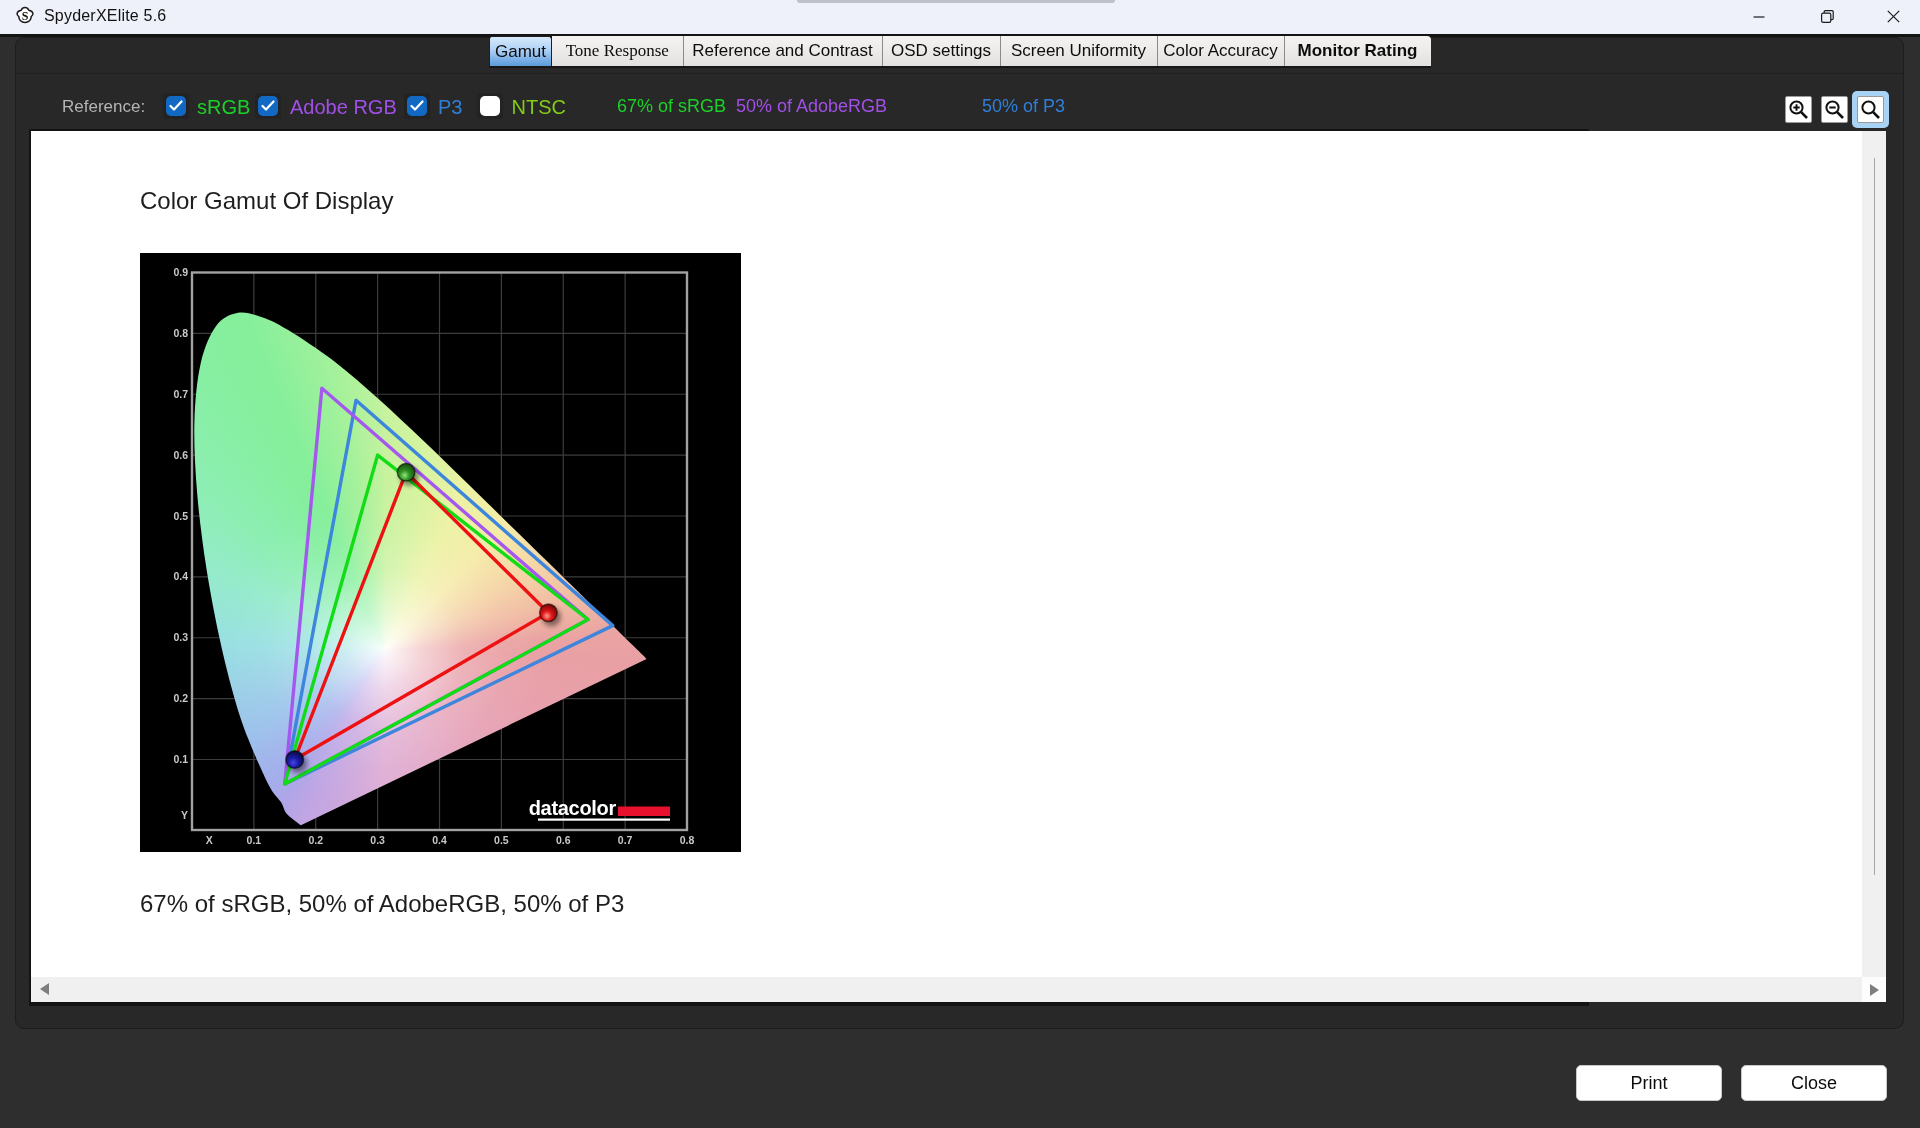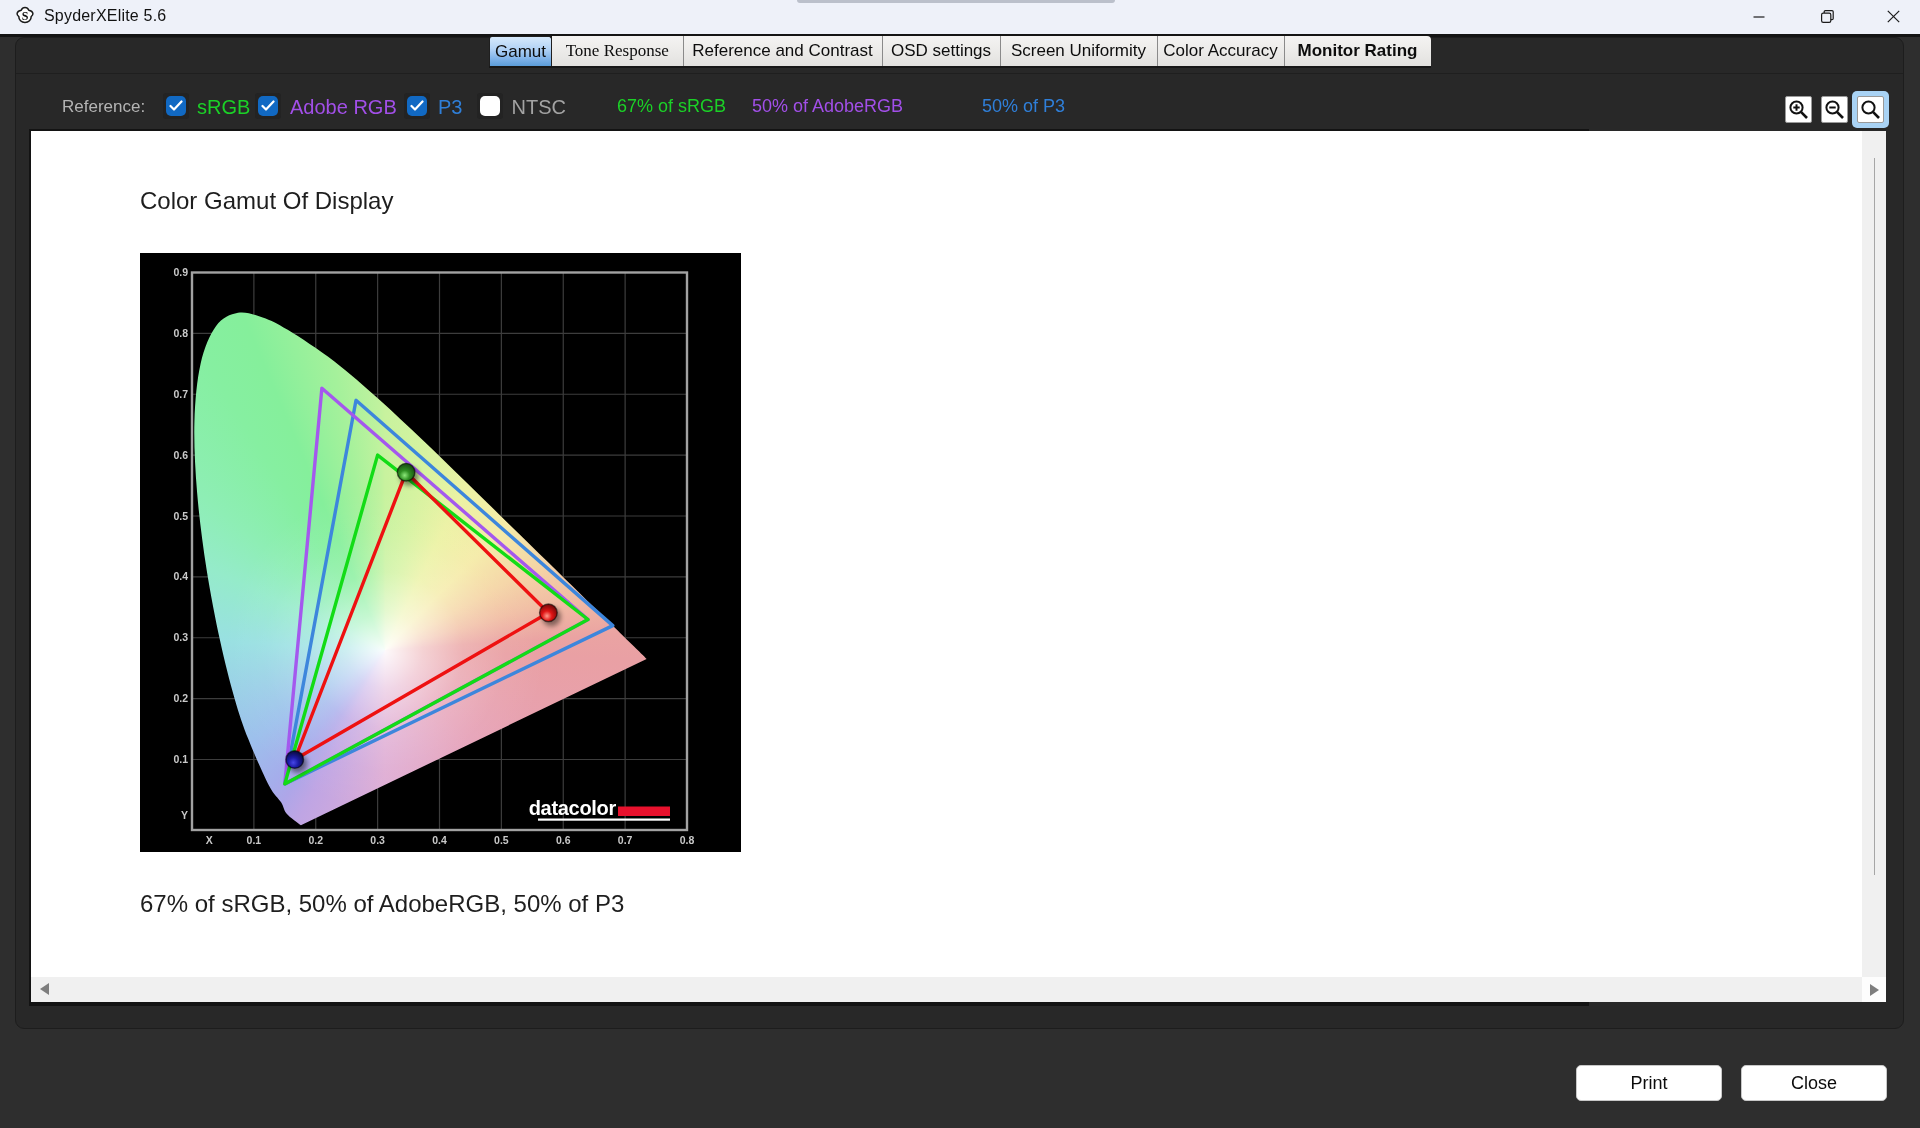--- a/index.html
+++ b/index.html
@@ -126,25 +126,25 @@
       <div class="ref-name" style="left: 290px; color: rgb(162, 79, 232);">Adobe RGB</div>
       <div class="ref-item-box" style="left: 403.5px;"></div>
       <div class="checkbox checked" style="left: 406.5px; background: rgb(17, 105, 195);">
         <svg width="14" height="12" viewBox="0 0 14 12">
           <polyline points="1.5,6 5,9.5 12.5,1.5" fill="none" stroke="#fff" stroke-width="2.2" stroke-linecap="round" stroke-linejoin="round"></polyline>
         </svg>
       </div>
       <div class="ref-name" style="left: 438px; color: rgb(47, 127, 217);">P3</div>
       <div class="ref-item-box" style="left: 477px;"></div>
       <div class="checkbox unchecked" style="left: 480px;"></div>
-      <div class="ref-name" style="left: 511.5px; color: #a3a3a3;">NTSC</div>
+      <div class="ref-name" style="left: 511.5px; color: #84cc16;">NTSC</div>
     </div>
   <div id="ref-results">
       <div class="ref-result" style="left: 617px; color: rgb(27, 209, 39);">67% of sRGB</div>
-      <div class="ref-result" style="left: 752px; color: rgb(162, 79, 232);">50% of AdobeRGB</div>
+      <div class="ref-result" style="left: 736px; color: rgb(162, 79, 232);">50% of AdobeRGB</div>
       <div class="ref-result" style="left: 982px; color: rgb(47, 127, 217);">50% of P3</div>
     </div>
 
   <div class="zoom-halo"></div>
   <div class="zoombtn z-in">
     <svg width="21" height="21" viewBox="0 0 21 21">
       <circle cx="8.5" cy="8.5" r="6.1" fill="none" stroke="#111" stroke-width="2"></circle>
       <line x1="13.2" y1="13.2" x2="19" y2="19" stroke="#111" stroke-width="2.6"></line>
       <line x1="5.3" y1="8.5" x2="11.7" y2="8.5" stroke="#111" stroke-width="2"></line>
       <line x1="8.5" y1="5.3" x2="8.5" y2="11.7" stroke="#111" stroke-width="2"></line>

